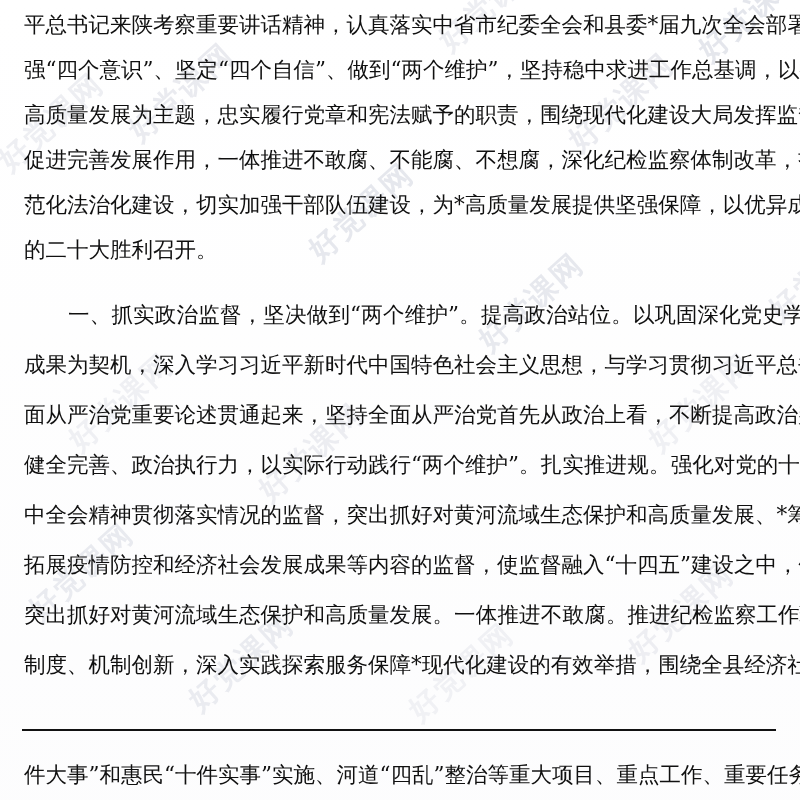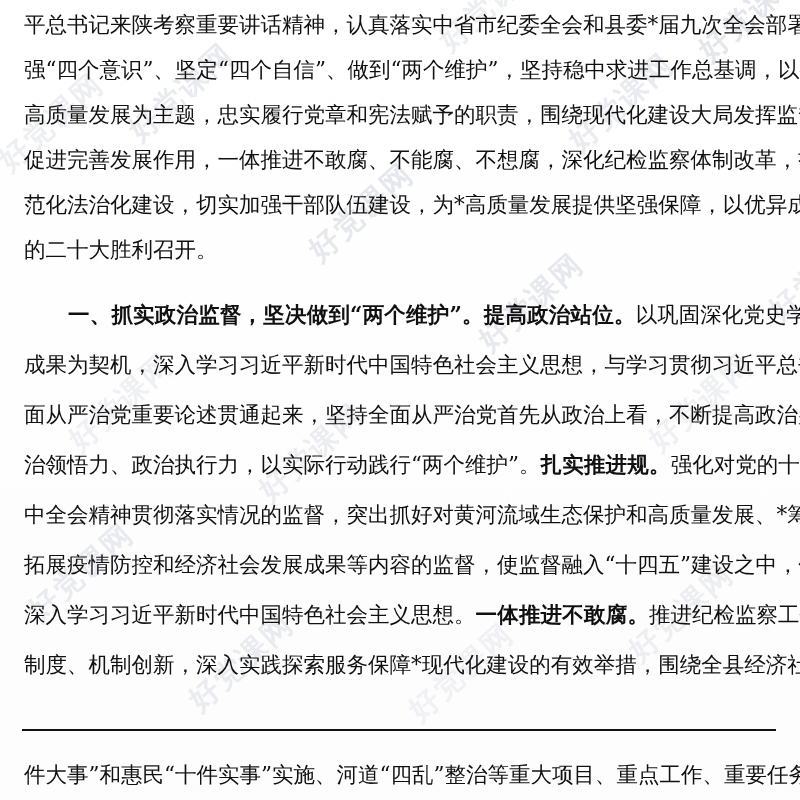--- a/index.html
+++ b/index.html
@@ -69,21 +69,21 @@
     text-align-last: justify;
     text-justify: inter-character;
     line-height: 34px;
   }
   .line.ragged > .txt {
     text-align: center;
     text-align-last: left;
   }
 
   .line b, .line .bold {
-    font-weight: 700;
+    font-weight: 400;
     letter-spacing: 0.2px;
   }
 
   
   .indent {
     display: inline-block;
     width: 44px;
   }
 
   
@@ -154,30 +154,30 @@
       <div class="line" style="top: 298px;">
         <span class="txt"><span class="indent"></span><b class="bold">一、抓实政治监督，坚决做到“两个维护”。提高政治站位。</b><span>以巩固深化党史学习教育</span></span>
       </div>
       <div class="line" style="top: 348px;">
         <span class="txt"><span>成果为契机，深入学习习近平新时代中国特色社会主义思想，与学习贯彻习近平总书记关于全</span></span>
       </div>
       <div class="line" style="top: 398px;">
         <span class="txt"><span>面从严治党重要论述贯通起来，坚持全面从严治党首先从政治上看，不断提高政治判断力、政</span></span>
       </div>
       <div class="line" style="top: 448px;">
-        <span class="txt"><span>治领悟力、政治执行力，以实际行动践行“两个维护”。</span><b class="bold">扎实推进规。</b><span>强化对党的十九届六</span></span>
+        <span class="txt"><span>健全完善、政治执行力，以实际行动践行“两个维护”。</span><b class="bold">扎实推进规。</b><span>强化对党的十九届六</span></span>
       </div>
       <div class="line" style="top: 498px;">
         <span class="txt"><span>中全会精神贯彻落实情况的监督，突出抓好对黄河流域生态保护和高质量发展、*筹备、巩固</span></span>
       </div>
       <div class="line" style="top: 548px;">
         <span class="txt"><span>拓展疫情防控和经济社会发展成果等内容的监督，使监督融入“十四五”建设之中，健全完善</span></span>
       </div>
       <div class="line" style="top: 598px;">
-        <span class="txt"><span>深入学习习近平新时代中国特色社会主义思想。</span><b class="bold">一体推进不敢腐。</b><span>推进纪检监察工作理念、思路、</span></span>
+        <span class="txt"><span>突出抓好对黄河流域生态保护和高质量发展。</span><b class="bold">一体推进不敢腐。</b><span>推进纪检监察工作理念、思路、</span></span>
       </div>
       <div class="line" style="top: 648px;">
         <span class="txt"><span>制度、机制创新，深入实践探索服务保障*现代化建设的有效举措，围绕全县经济社会发展“十</span></span>
       </div>
       <div class="line" style="top: 758px;">
         <span class="txt"><span>件大事”和惠民“十件实事”实施、河道“四乱”整治等重大项目、重点工作、重要任务加强</span></span>
       </div>
     </div>
 
   <div class="separator"></div>

